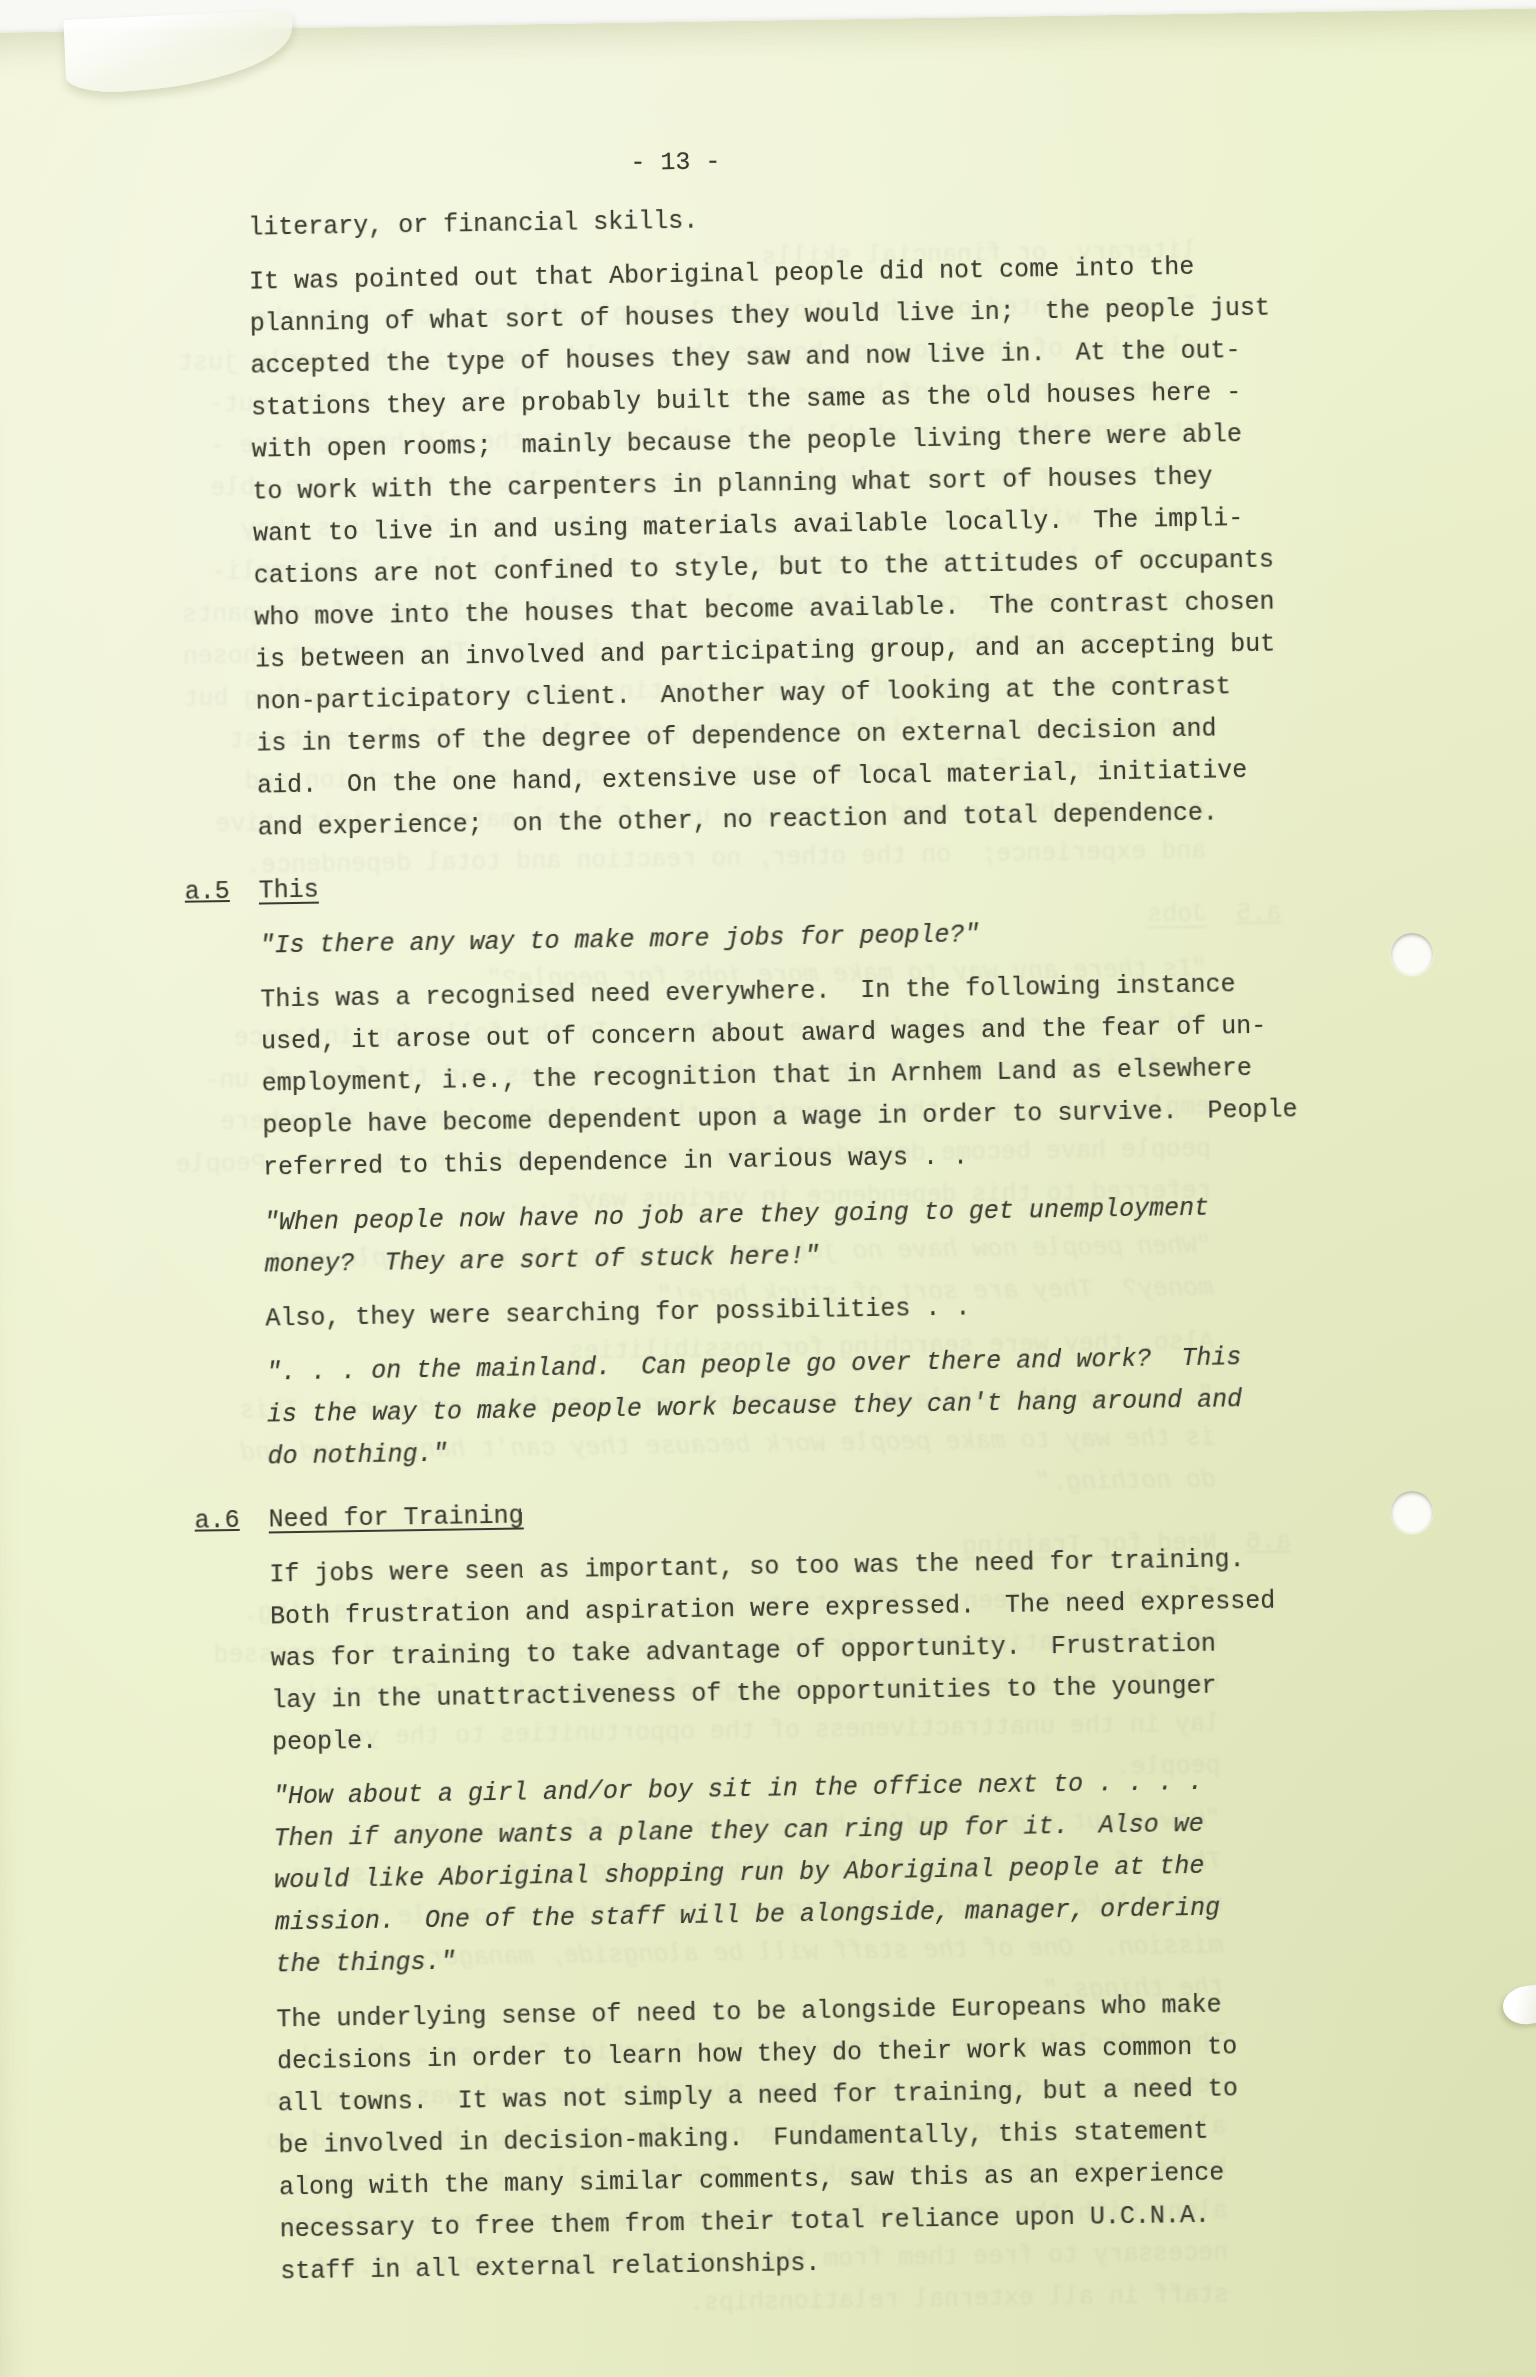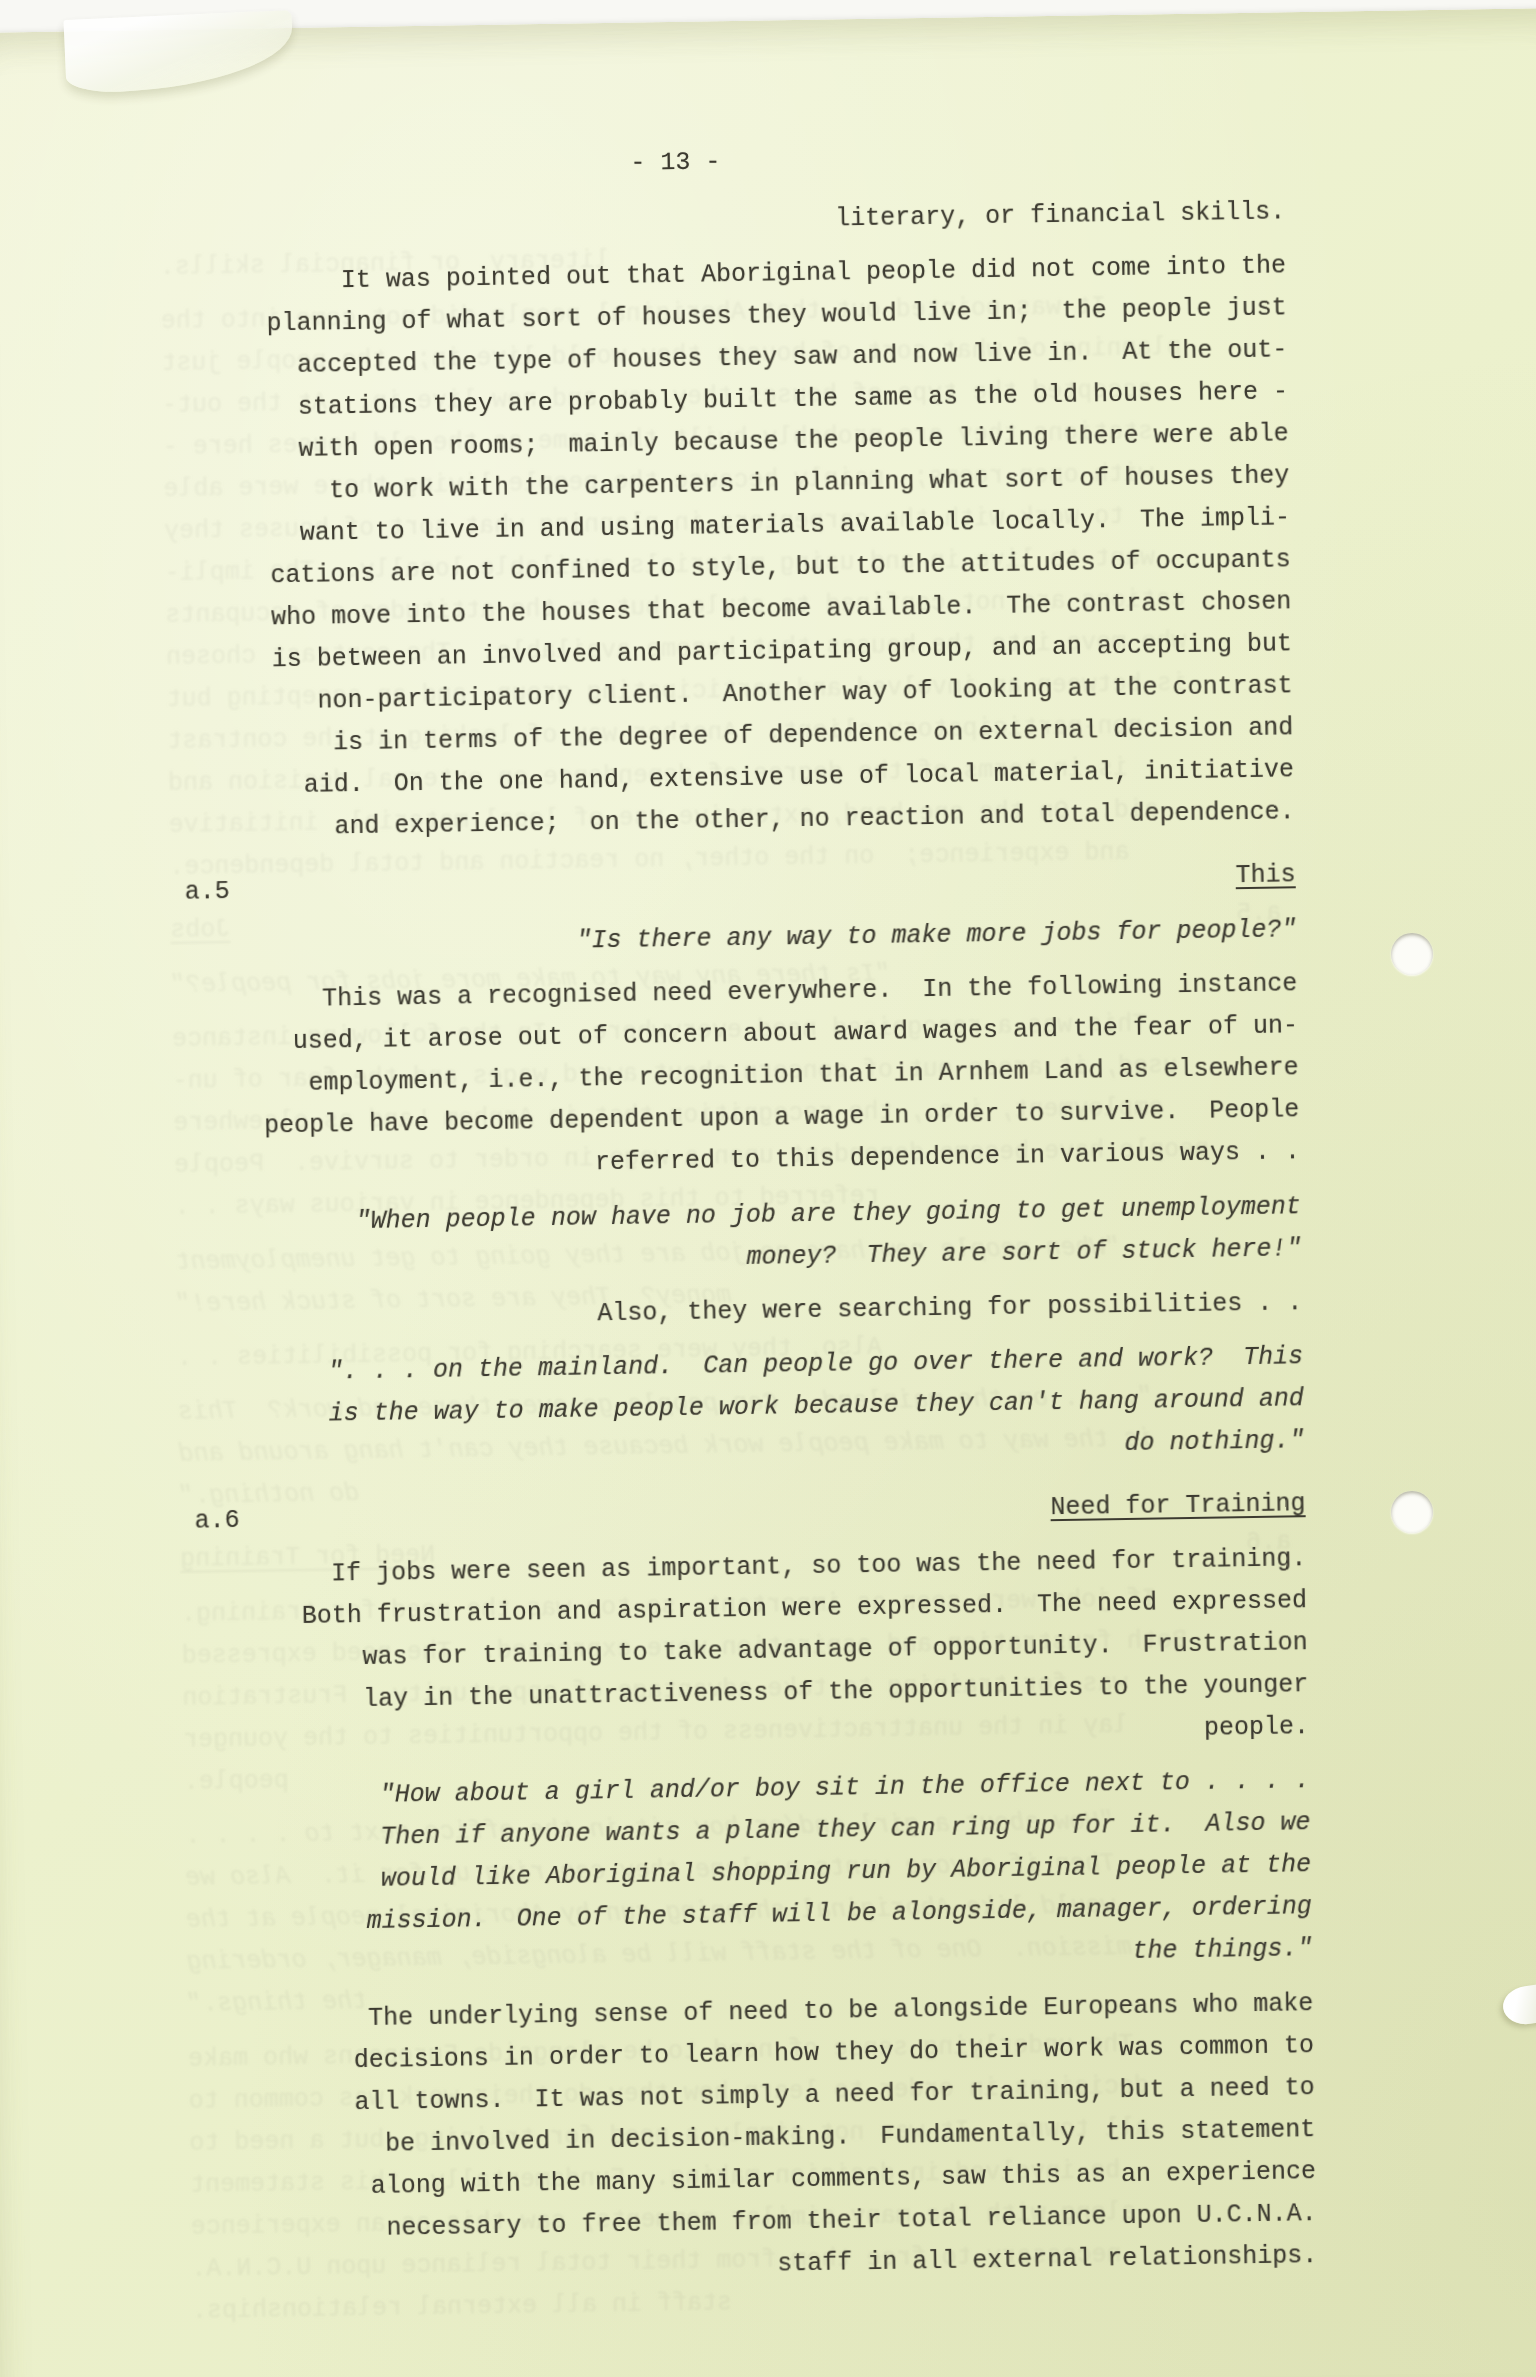--- a/index.html
+++ b/index.html
@@ -6,21 +6,20 @@
     margin: 0; padding: 0;
     width: 1537px; height: 2378px;
     overflow: hidden;
     background: #f8f8f4;
     font-family: "Liberation Mono", "DejaVu Sans Mono", monospace;
   }
   .scan {
     position: relative;
     width: 1537px; height: 2378px;
     overflow: hidden;
-    text-align: right;
   }
   
   .paper {
     position: absolute;
     left: -38px; top: 7.6px;
     width: 1655px; height: 2435px;
     transform: rotate(-0.9deg);
     transform-origin: 1598px 0px;
     background:
       radial-gradient(ellipse at 30% 18%, rgba(255,255,255,0.30), rgba(255,255,255,0) 55%),
@@ -68,21 +67,21 @@
     left: 666px; top: 126px;
     color: var(--ink, #3c3a30);
     font-size: 25px;
     text-shadow: 0 0 1px rgba(60,58,48,0.35);
   }
   .block { margin: 0; }
   .block + .block { margin-top: 12.4px; }
   .block.section { margin-top: 21px; position: relative; }
   .line { white-space: pre; min-height: 42px; }
   .block.quote .line { font-style: italic; }
-  .section .label { position: absolute; left: -74px; }
+  .section .label { position: absolute; left: -74px; text-decoration: underline; }
   .section .title { text-decoration: underline; text-underline-offset: 4.8px; }
   
   .hole {
     position: absolute;
     width: 42px; height: 42px;
     border-radius: 50%;
     background: #fcfcf7;
     box-shadow:
       inset 0 1.9px 3.8px rgba(90,90,60,0.45),
       0 1px 1.9px rgba(255,255,255,0.8);

